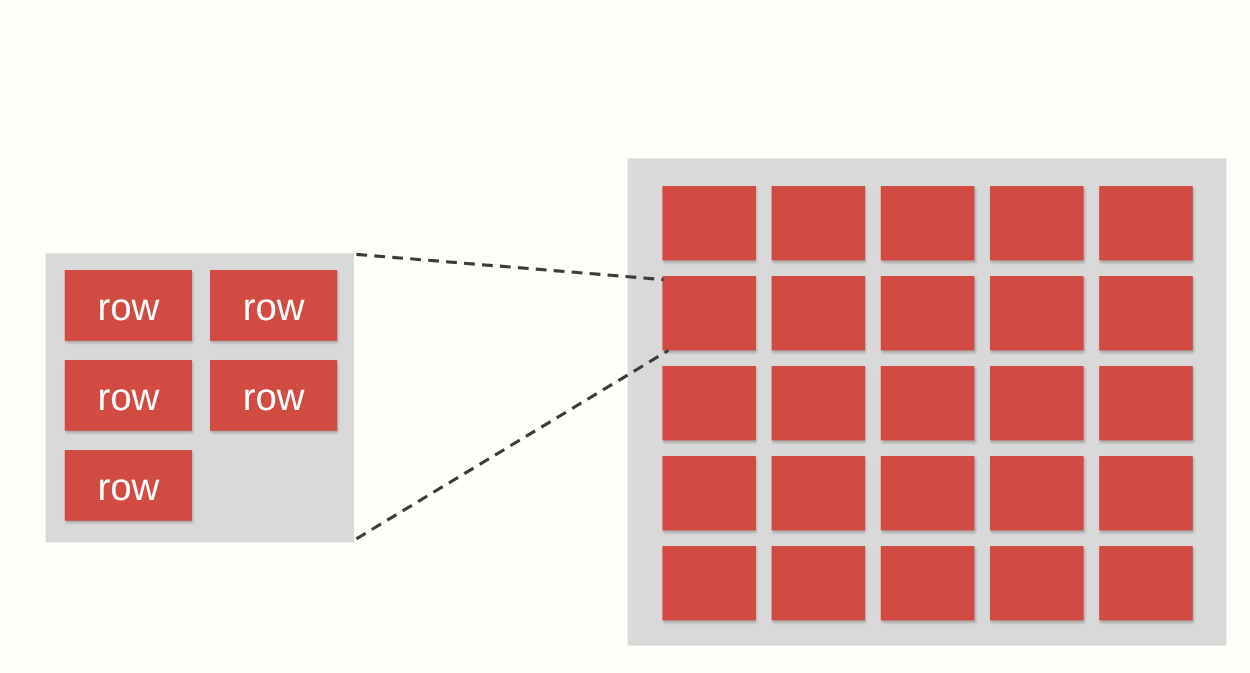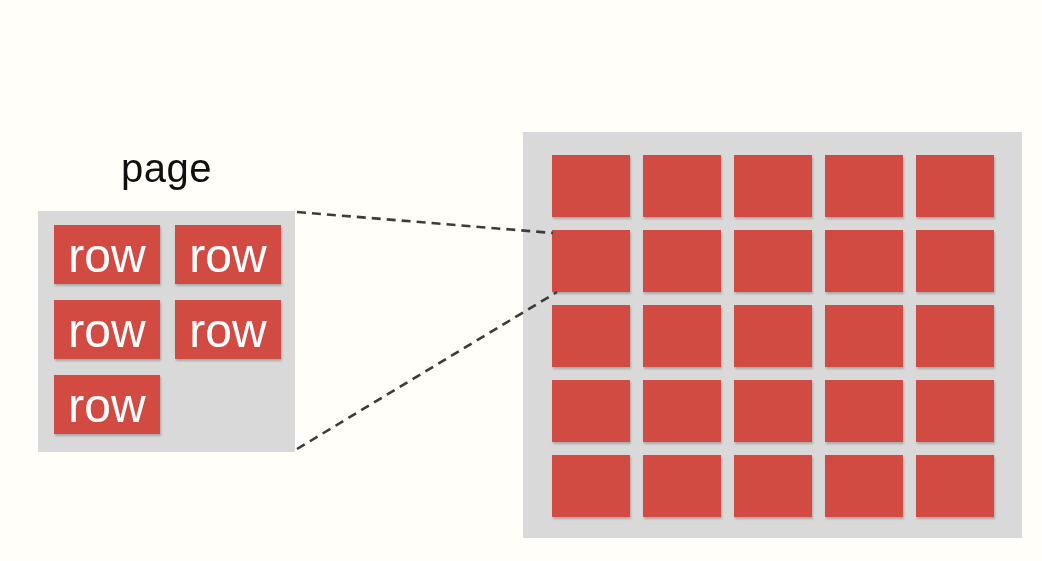--- a/index.html
+++ b/index.html
@@ -39,21 +39,21 @@
     display: grid;
     grid-template-columns: repeat(2, 106px);
     grid-auto-rows: 59px;
     column-gap: 15px;
     row-gap: 16px;
     align-content: start;
   }
   .row-box {
     background: var(--red);
     color: var(--rowtext);
-    font-size: 48px;
+    font-size: 32px;
     line-height: 1;
     display: flex;
     align-items: center;
     justify-content: center;
     padding-top: 3px;
     box-shadow: 1px 2px 2px rgba(0,0,0,0.22);
   }
 
   .extend-panel {
     left: 523px; top: 132px; width: 499px; height: 406px;
@@ -76,21 +76,20 @@
     left: 0; top: 0;
     width: 1042px; height: 561px;
     pointer-events: none;
   }
 </style>
 </head>
 <body>
 
 <div class="canvas">
 
-  <div class="diagram-label page-label">page</div>
 
   <div class="panel page-panel" id="pagePanel">
       <div class="row-box">row</div>
       <div class="row-box">row</div>
       <div class="row-box">row</div>
       <div class="row-box">row</div>
       <div class="row-box">row</div>
     </div>
 
 

